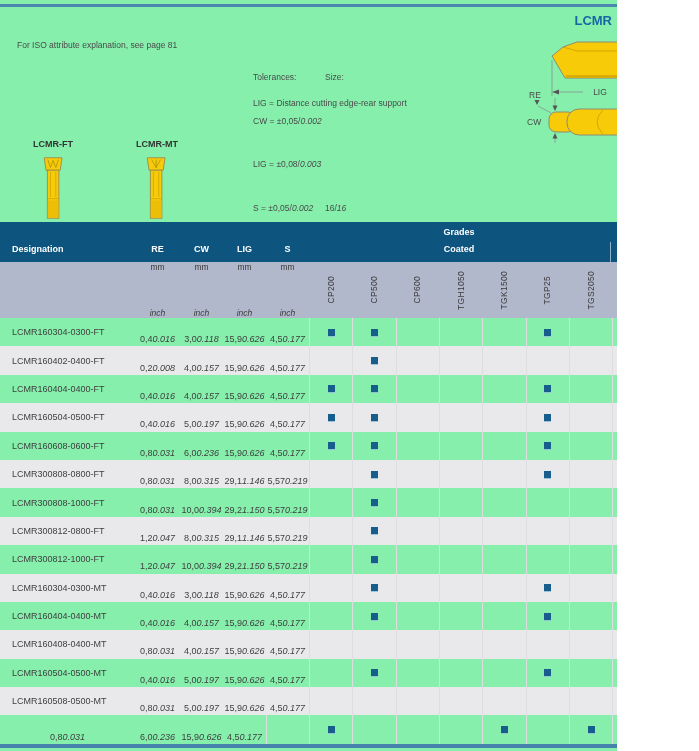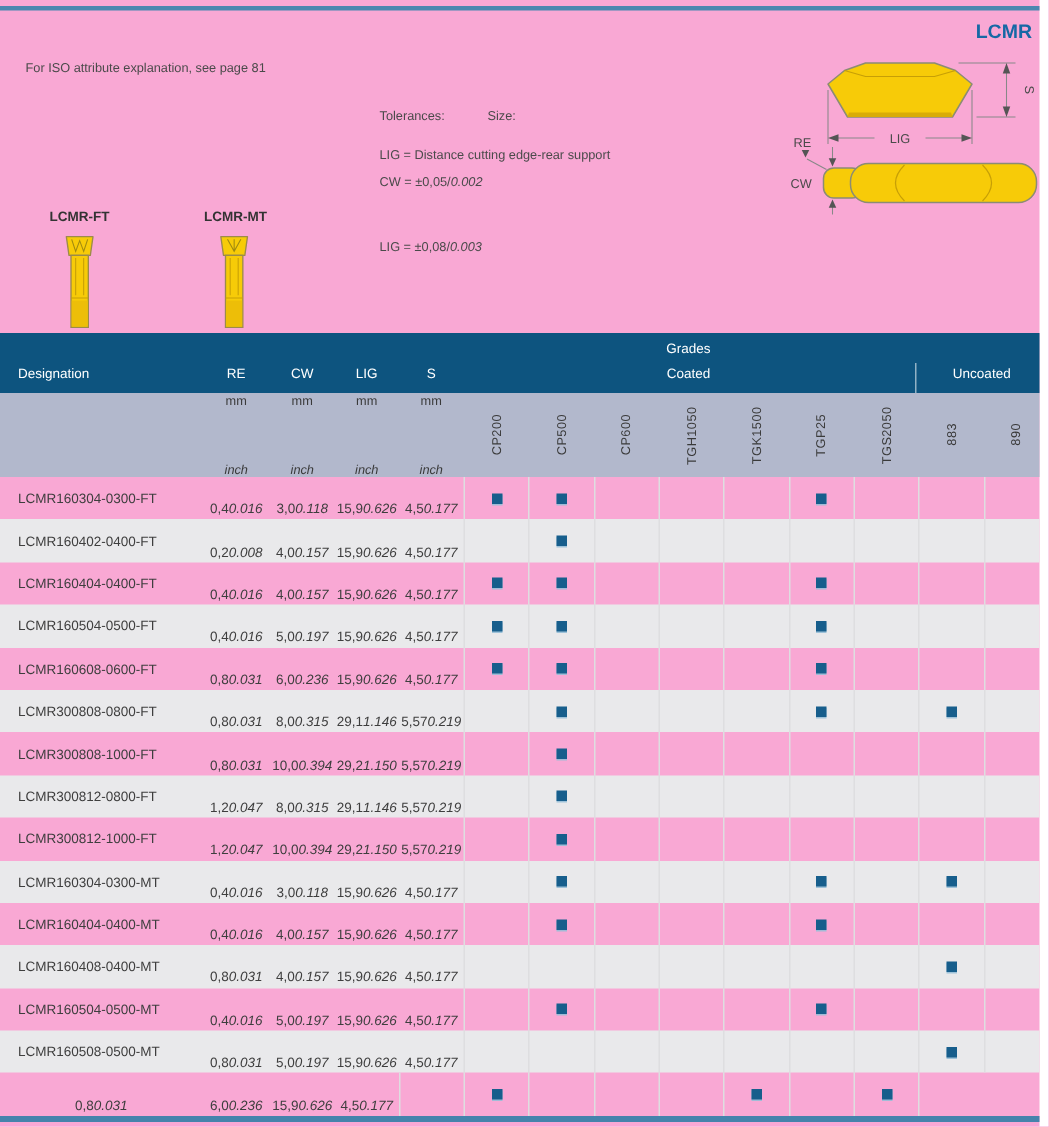--- a/index.html
+++ b/index.html
@@ -1,38 +1,38 @@
 <!DOCTYPE html>
 <html><head>
 <meta charset="utf-8">
 <style>
   * { box-sizing: border-box; }
   body { margin:0; background:#fff; font-family:"Liberation Sans", sans-serif; }
-  .page { position:relative; width:693px; height:751px; background:#f9a8d4; overflow:hidden; }
+  .page { position:relative; width:617px; height:751px; background:#86efac; overflow:hidden; }
 
   .topline { position:absolute; left:0; top:4px; width:699px; height:3px; background:#4A87AF; }
   .bottombar { position:absolute; left:0; top:744px; width:699px; height:4px; background:#4583AC; }
 
   .title { position:absolute; top:13px; right:5px; font-size:13px; font-weight:bold; color:#1668A5; }
   .iso-note { position:absolute; left:17px; top:40px; font-size:8.5px; color:#4a4a4a; }
 
   .tol { position:absolute; left:253px; top:40px; width:200px; font-size:8.5px; color:#4a4a4a; }
   .tol-line { display:flex; line-height:11.5px;margin-top:32px; }
   .tol-m { width:72px; }
   .tol i { font-style:italic; }
   .lig-note { position:absolute; left:253px; top:98px; font-size:8.5px; color:#4a4a4a; }
 
   .variant-label { position:absolute; font-size:9px; font-weight:bold; color:#333; }
   .v-ft { left:33px; top:139px; } .v-mt { left:136px; top:139px; }
   .insert-svg { position:absolute; top:156px; }
   .i-ft { left:42px; } .i-mt { left:145px; }
   .diagram-svg { position:absolute; left:525px; top:30px; }
 
   
-  .thead { position:absolute; left:0; top:222px; width:699px; height:40px; background:#0D547F; color:#fff; font-size:9px; font-weight:normal;padding-left:36px; }
+  .thead { position:absolute; left:0; top:222px; width:699px; height:40px; background:#0D547F; color:#fff; font-size:9px; font-weight:bold;padding-left:36px; }
   .h-grades { position:absolute; left:308px; width:302px; top:5px; text-align:center; }
   .h-des { position:absolute; left:12px; bottom:8px; }
   .h-dim { position:absolute; bottom:8px; text-align:center; }
   .h-re { left:135px; width:45px; } .h-cw { left:180px; width:43px; }
   .h-lig { left:223px; width:43px; } .h-s { left:266px; width:43px; }
   .h-coated { position:absolute; left:308px; width:302px; bottom:8px; text-align:center; }
   .h-uncoated { position:absolute; left:610px; width:89px; bottom:8px; text-align:center; }
   .h-div { position:absolute; left:610px; top:20px; height:20px; width:1px; background:rgba(255,255,255,.55); }
 
   .grid { display:grid; grid-template-columns:135px 45px 43px 43px 43px repeat(9, 1fr); }
@@ -67,20 +67,24 @@
       <span class="tol-s">Size:</span>
     </div>
     <div id="tol-lines">
         <div class="tol-line">
           <span class="tol-m">CW = ±0,05/<i>0.002</i></span>
           <span class="tol-s"></span>
         </div>
         <div class="tol-line">
           <span class="tol-m">LIG = ±0,08/<i>0.003</i></span>
           <span class="tol-s"></span>
+        </div>
+        <div class="tol-line">
+          <span class="tol-m">S = ±0,05/<i>0.002</i></span>
+          <span class="tol-s">16/<i>16</i></span>
         </div>
       </div>
   </div>
   <div class="lig-note">LIG = Distance cutting edge-rear support</div>
 
   <svg class="diagram-svg" width="174" height="114" viewBox="0 0 174 114">
     <g>
       <polygon points="27,26 38,17 52,12 98,12 112,17 123,26 110,48 40,48" fill="#F7CB08" stroke="#8C8C74" stroke-width="1" stroke-linejoin="round"></polygon>
       <polygon points="41,45 109,45 110,48 40,48" fill="#D9AC08"></polygon>
       <path d="M38,17 L52,21 L98,21 L112,17" fill="none" stroke="#C79F06" stroke-width="0.8"></path>

